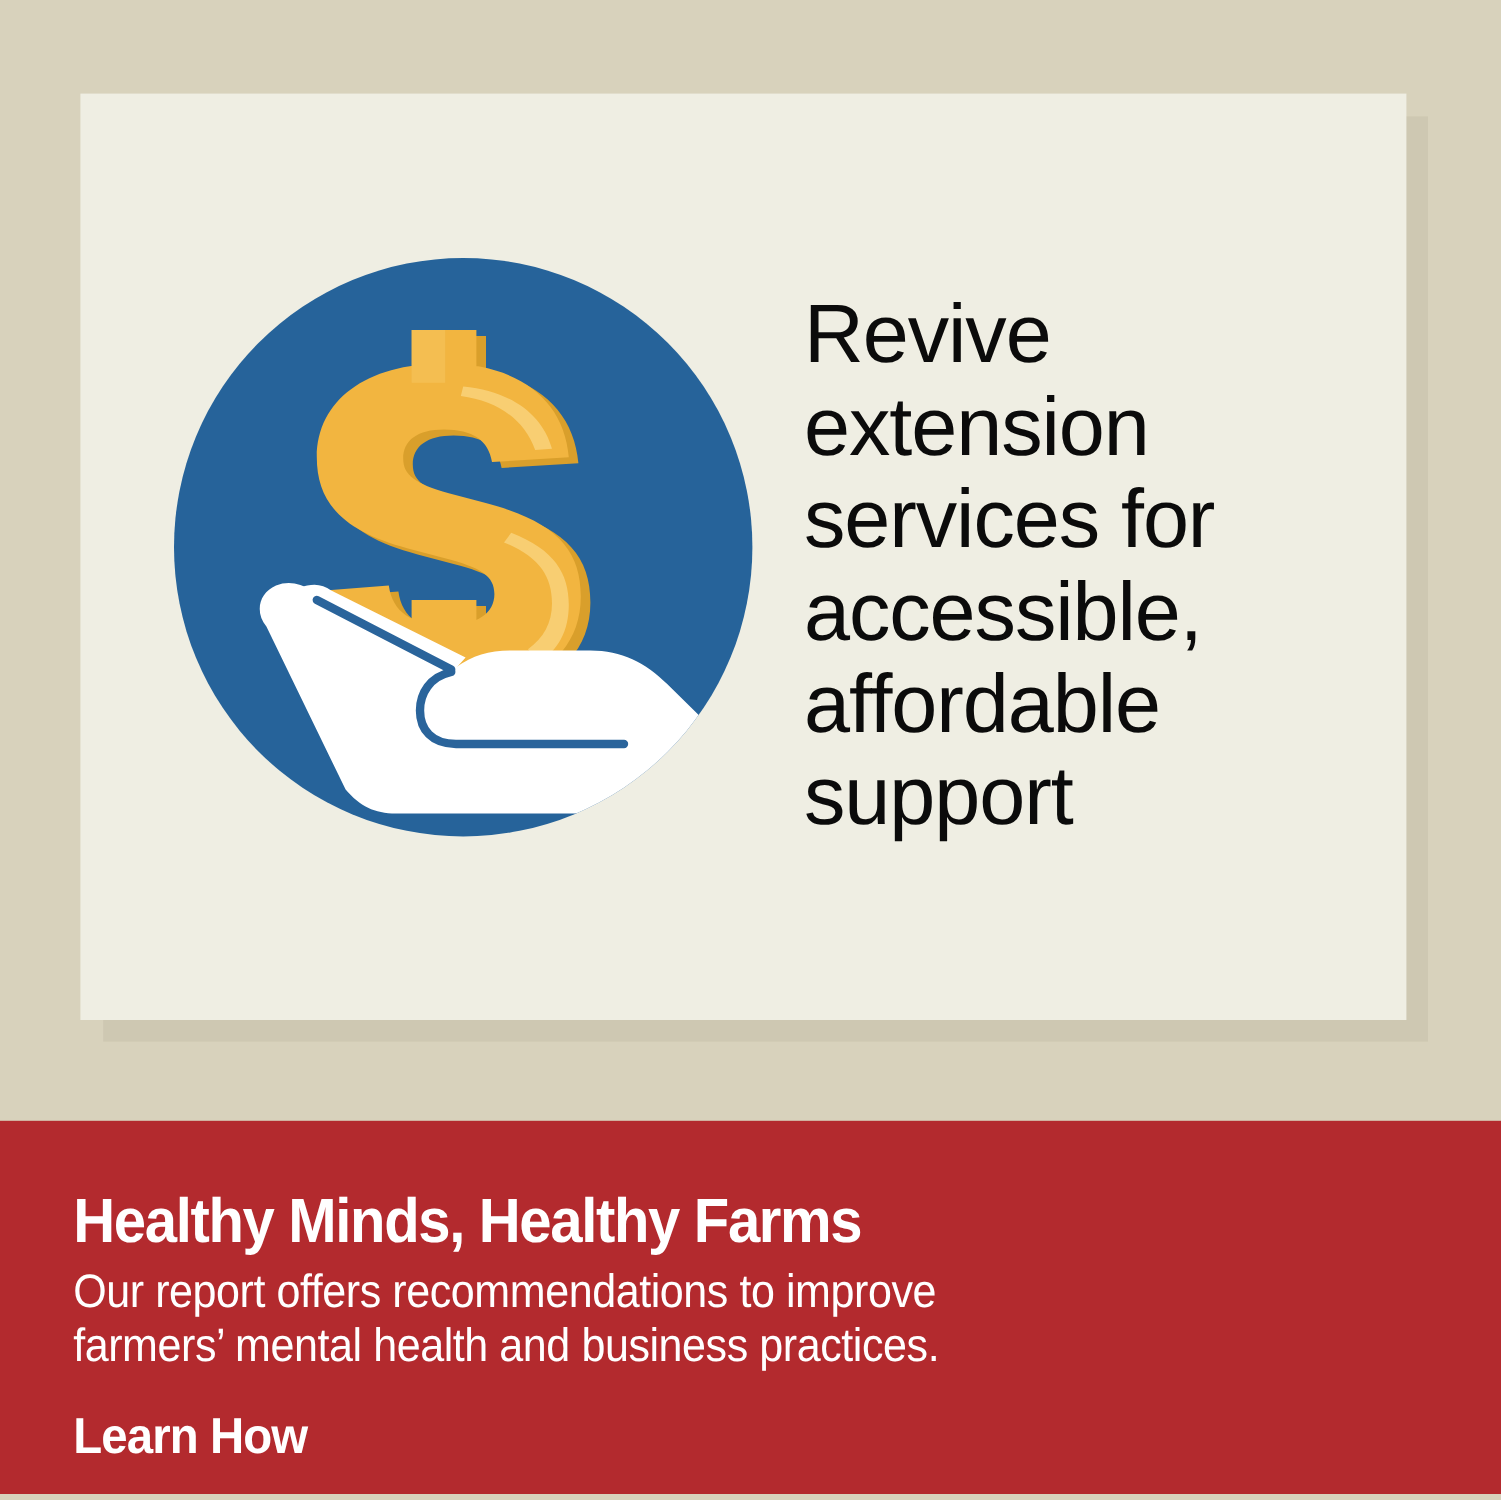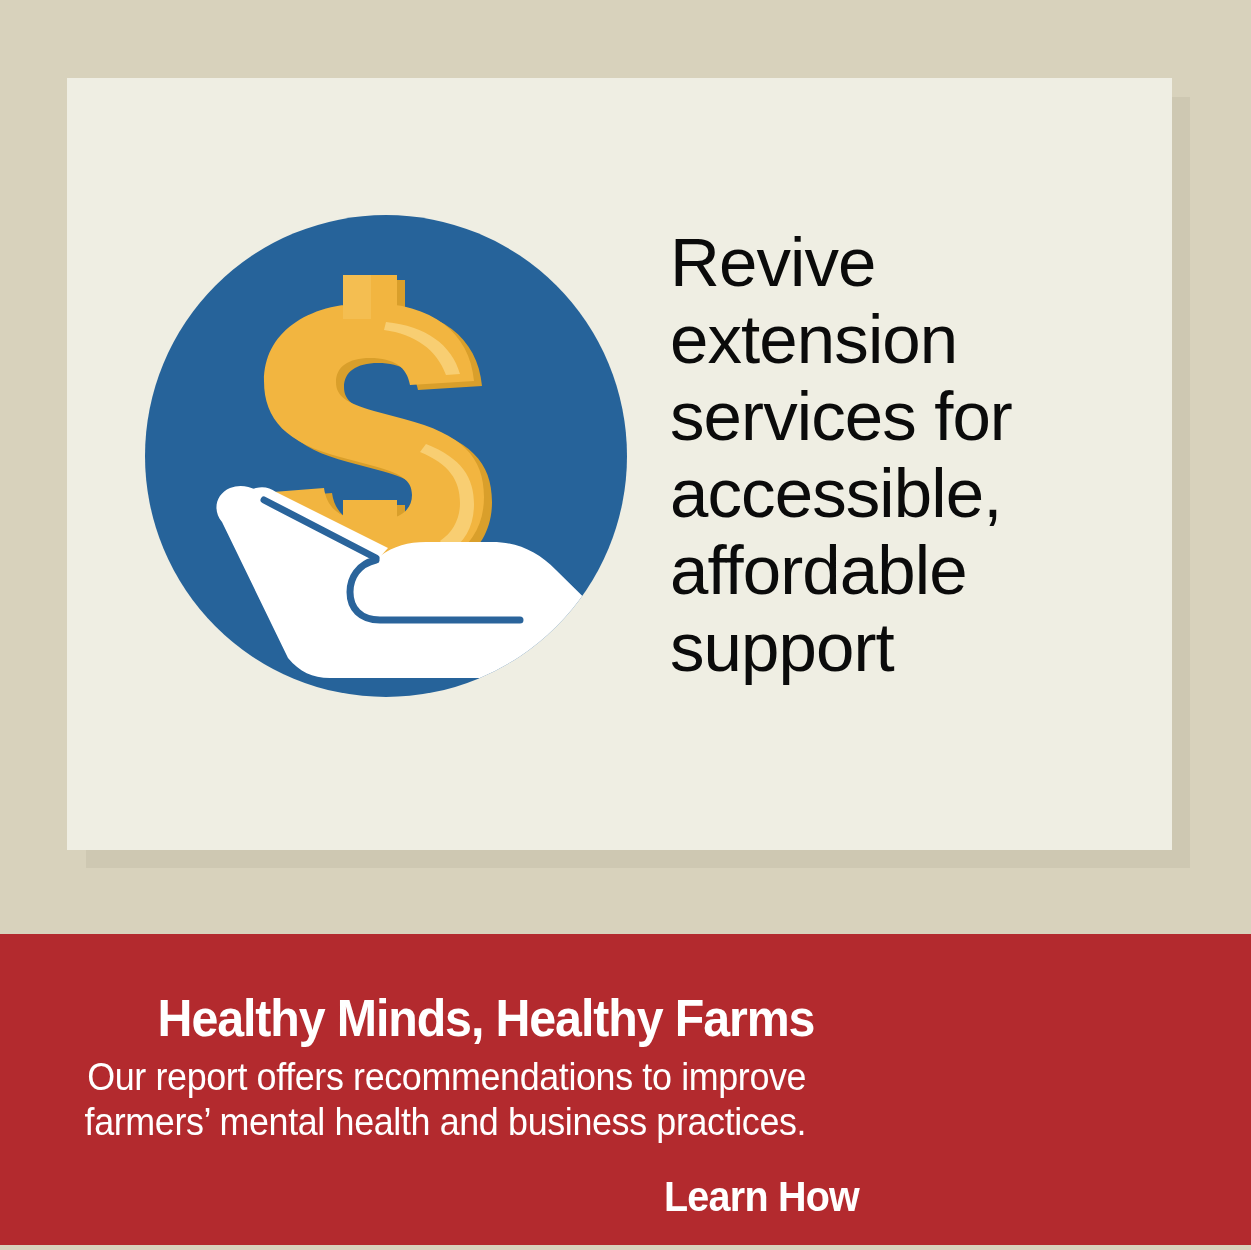--- a/index.html
+++ b/index.html
@@ -42,41 +42,40 @@
     top: 200px;
     width: 512px;
     height: 512px;
   }
   .icon-wrap svg { display: block; width: 512px; height: 512px; }
 
   
   .headline {
     position: absolute;
     left: 670px;
-    top: 224px;
+    top: 240px;
     width: 400px;
     margin: 0;
     font-family: "Liberation Sans", sans-serif;
     font-weight: 400;
     font-size: 69px;
     line-height: 77px;
     letter-spacing: -0.9px;
     color: #0B0B0B;
     white-space: pre-line;
   }
 
   
   .banner {
     position: absolute;
     left: 0;
     top: 934px;
     width: 1251px;
     height: 311px;
     background: #B32A2E;
-    text-align: right;
   }
   .banner-bottom-strip {
     position: absolute;
     left: 0;
     top: 1245px;
     width: 1251px;
     height: 5px;
     background: #D8D2BC;
   }
 

